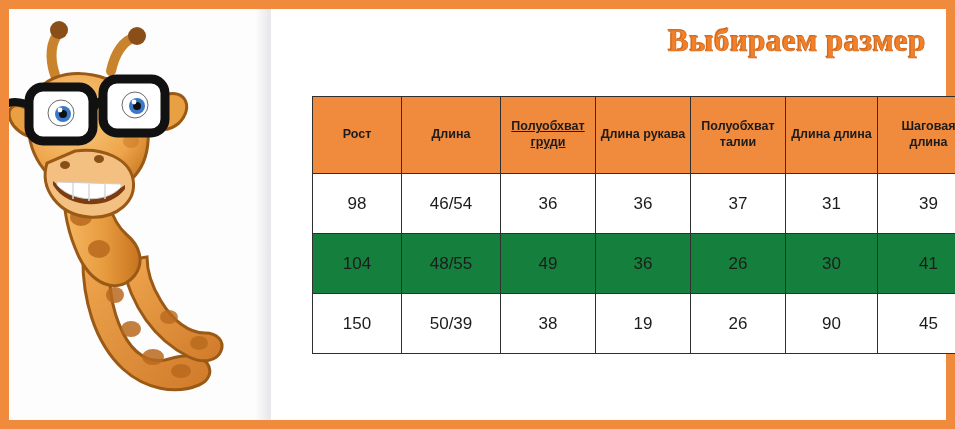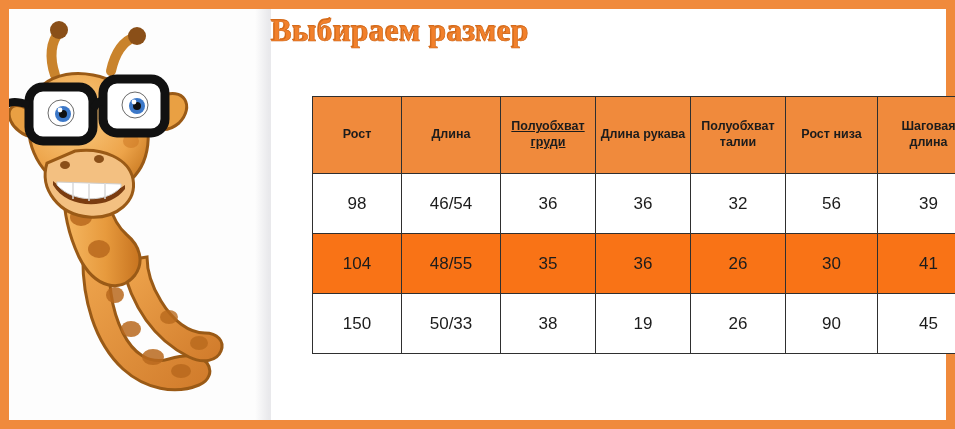--- a/index.html
+++ b/index.html
@@ -67,23 +67,23 @@
     position: absolute;
     left: -6px;
     top: 4px;
     width: 270px;
     height: 400px;
   }
   
   .title {
     position: absolute;
     left: 271px;
-    top: 13px;
+    top: 23px;
     width: 655px;
-    text-align: left;
+    text-align: right;
     font-family: "Liberation Serif", serif;
     font-weight: bold;
     font-size: 31px;
     color: #f2802a;
     letter-spacing: 0.5px;
     text-shadow: 1px 1px 0 #fff, -1px -1px 0 #d96f1c;
     -webkit-text-stroke: 0.6px #c9641a;
   }
   
   .size-table {
@@ -113,21 +113,21 @@
   }
   .size-table tbody td {
     height: 55px;
     font-size: 17px;
     padding: 2px 3px;
   }
   .size-table tbody tr.odd td {
     background: #ffffff;
   }
   .size-table tbody tr.even td {
-    background: #f97316;
+    background: #15803d;
   }
   .col-0 { width: 82px; }
   .col-1 { width: 92px; }
   .col-2 { width: 88px; text-decoration: underline; }
   .col-3 { width: 88px; margin-left: 28px; }
   .col-4 { width: 88px; }
   .col-5 { width: 85px; }
   .col-6 { width: 95px; }
 </style>
 </head>
@@ -221,46 +221,46 @@
   <div class="title">Выбираем размер</div>
 
   <table class="size-table">
     <thead>
       <tr>
         <th class="col-0">Рост</th>
         <th class="col-1">Длина</th>
         <th class="col-2">Полуобхват груди</th>
         <th class="col-3">Длина рукава</th>
         <th class="col-4">Полуобхват талии</th>
-        <th class="col-5">Рост низа</th>
+        <th class="col-5">Длина длина</th>
         <th class="col-6">Шаговая длина</th>
       </tr>
     </thead>
     <tbody>
       <tr class="odd">
         <td>98</td>
         <td>46/54</td>
         <td>36</td>
         <td>36</td>
-        <td>32</td>
-        <td>56</td>
+        <td>37</td>
+        <td>31</td>
         <td>39</td>
       </tr>
       <tr class="even">
         <td>104</td>
         <td>48/55</td>
-        <td>35</td>
+        <td>49</td>
         <td>36</td>
         <td>26</td>
         <td>30</td>
         <td>41</td>
       </tr>
       <tr class="odd">
         <td>150</td>
-        <td>50/33</td>
+        <td>50/39</td>
         <td>38</td>
         <td>19</td>
         <td>26</td>
         <td>90</td>
         <td>45</td>
       </tr>
     </tbody>
   </table>
 </div>
 

